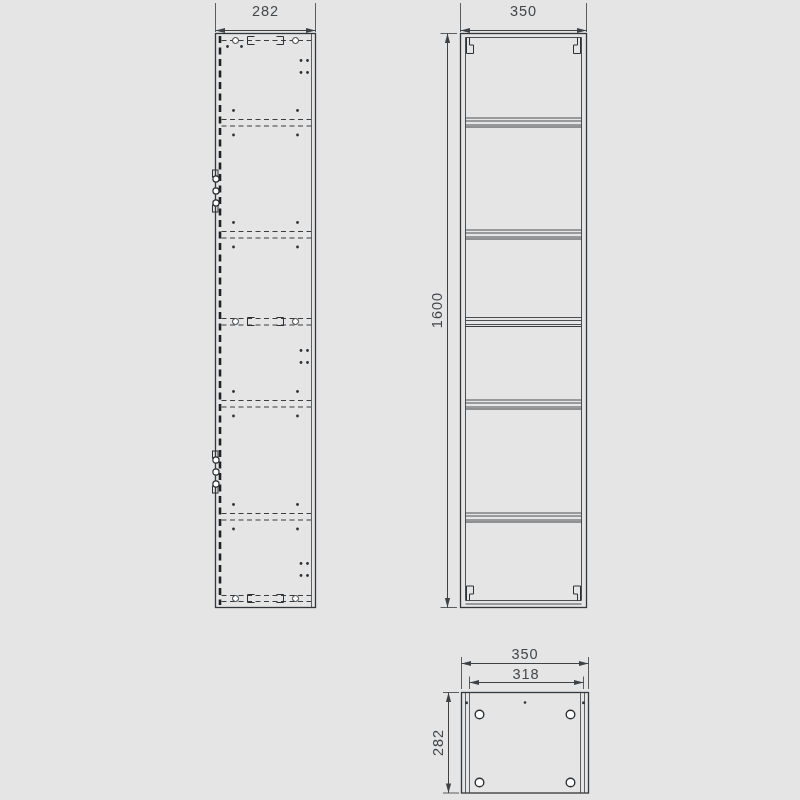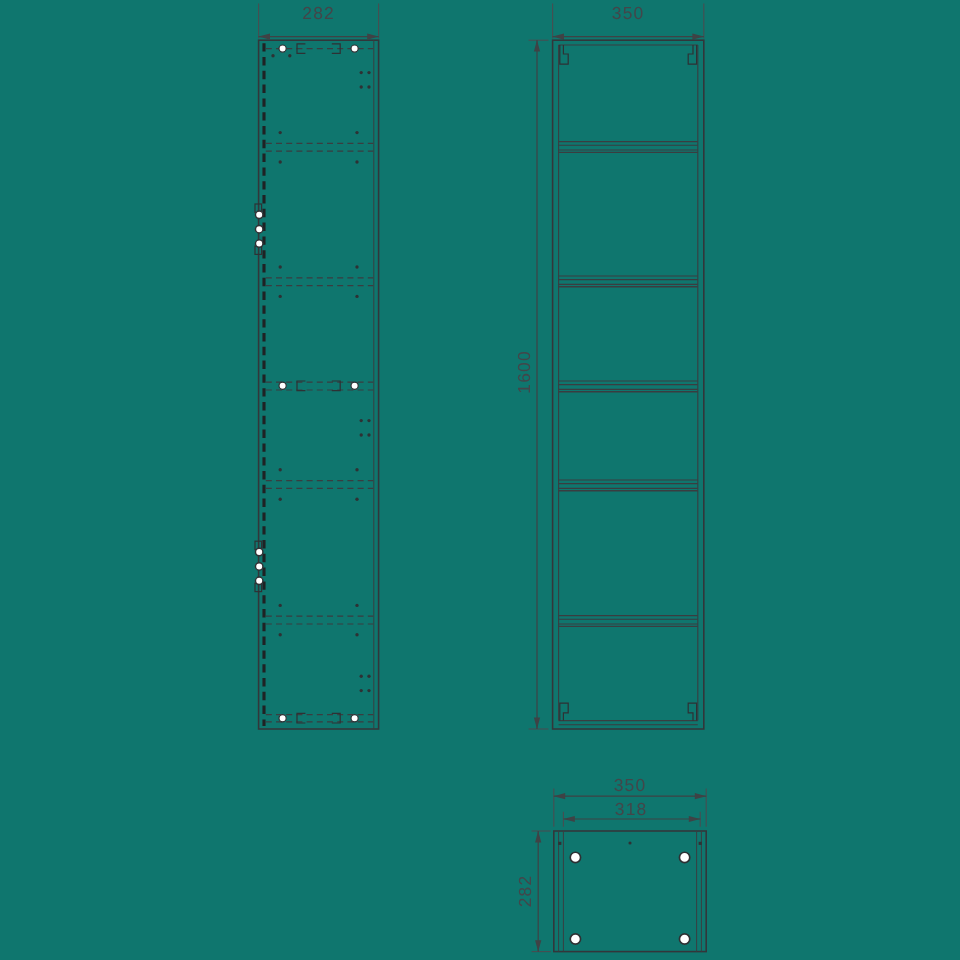--- a/index.html
+++ b/index.html
@@ -1,16 +1,16 @@
 <!DOCTYPE html>
 <html><head>
 <meta charset="utf-8">
 <style>
   html,body{margin:0;padding:0;background:#ffffff;}
-  .wrap{position:relative;width:800px;height:800px;background:#0f766e;overflow:hidden;
+  .wrap{position:relative;width:800px;height:800px;background:#e5e5e5;overflow:hidden;
         font-family:"Liberation Sans",sans-serif;}
   svg{display:block;}
   svg text{fill:#43464a;font-size:14.5px;font-family:"Liberation Sans",sans-serif;letter-spacing:1px;}
   .outline{stroke:#33363a;fill:none;}
   .thin{stroke:#3a3d40;fill:none;}
   .hid{stroke:#3a3d40;fill:none;stroke-dasharray:5 3.5;}
   .door{stroke:#1f2224;fill:none;stroke-dasharray:7 4.5;}
   .ext{stroke:#4a4d50;fill:none;}
   .dim{stroke:#3f4245;fill:none;}
   .arrow{fill:#3f4245;stroke:none;}

